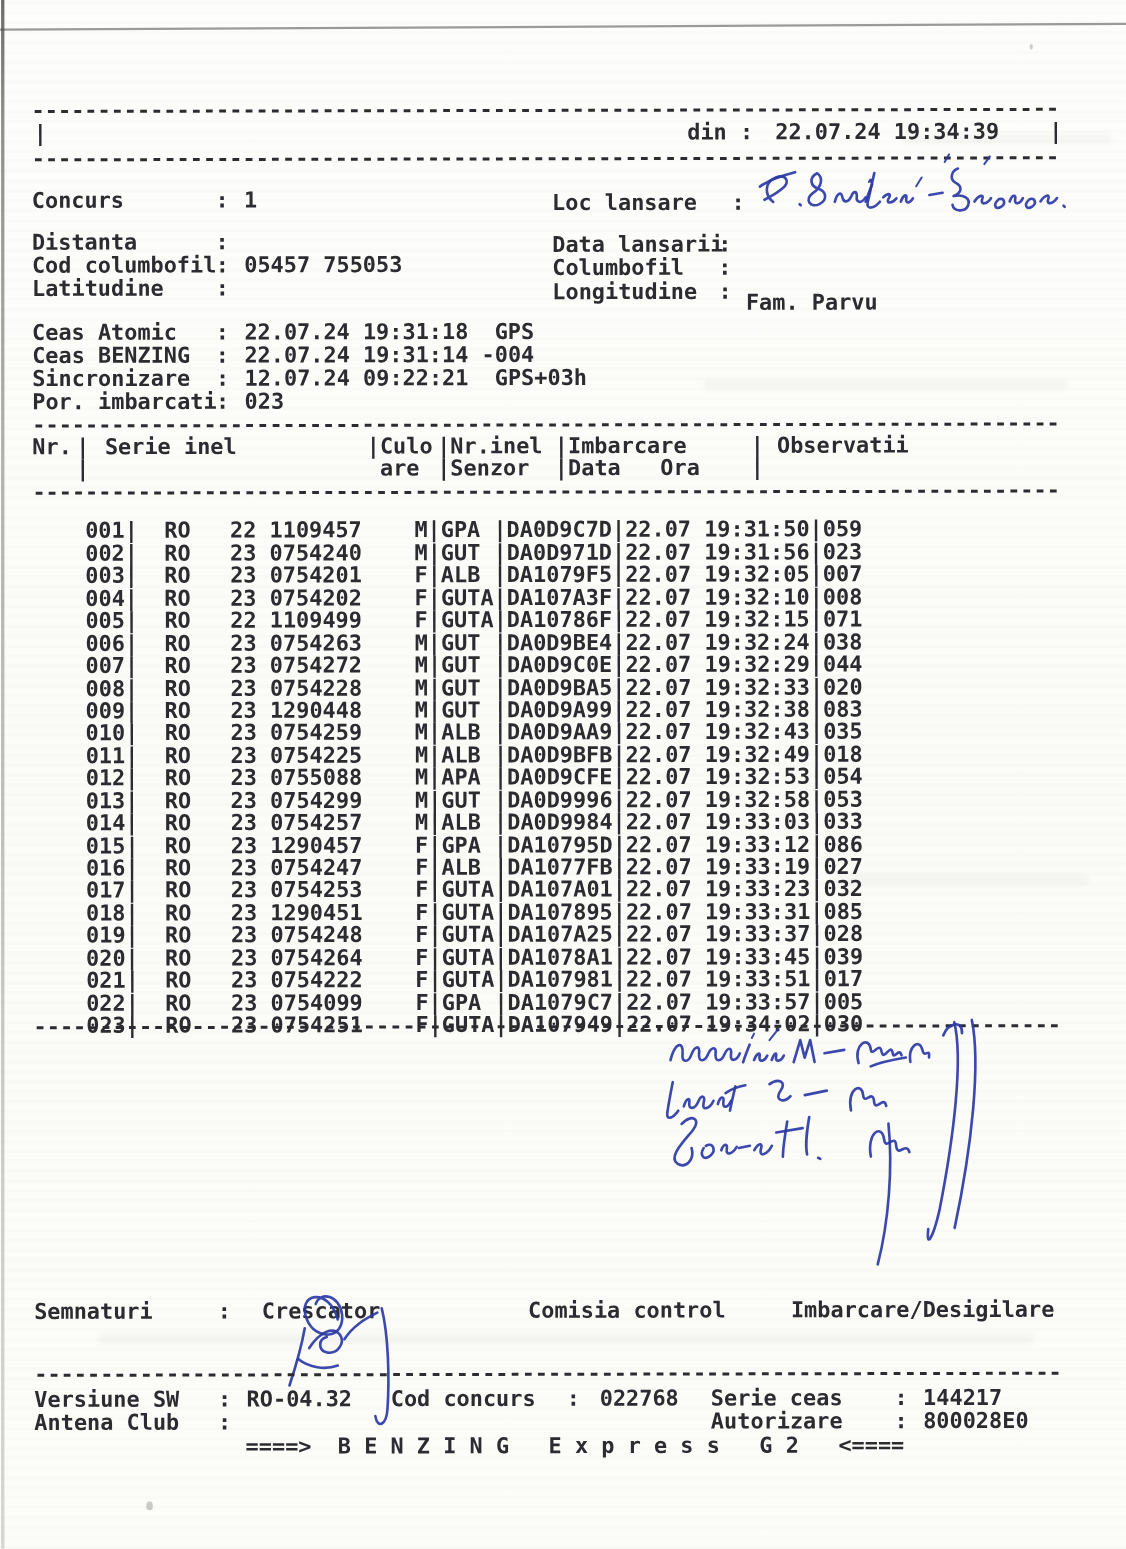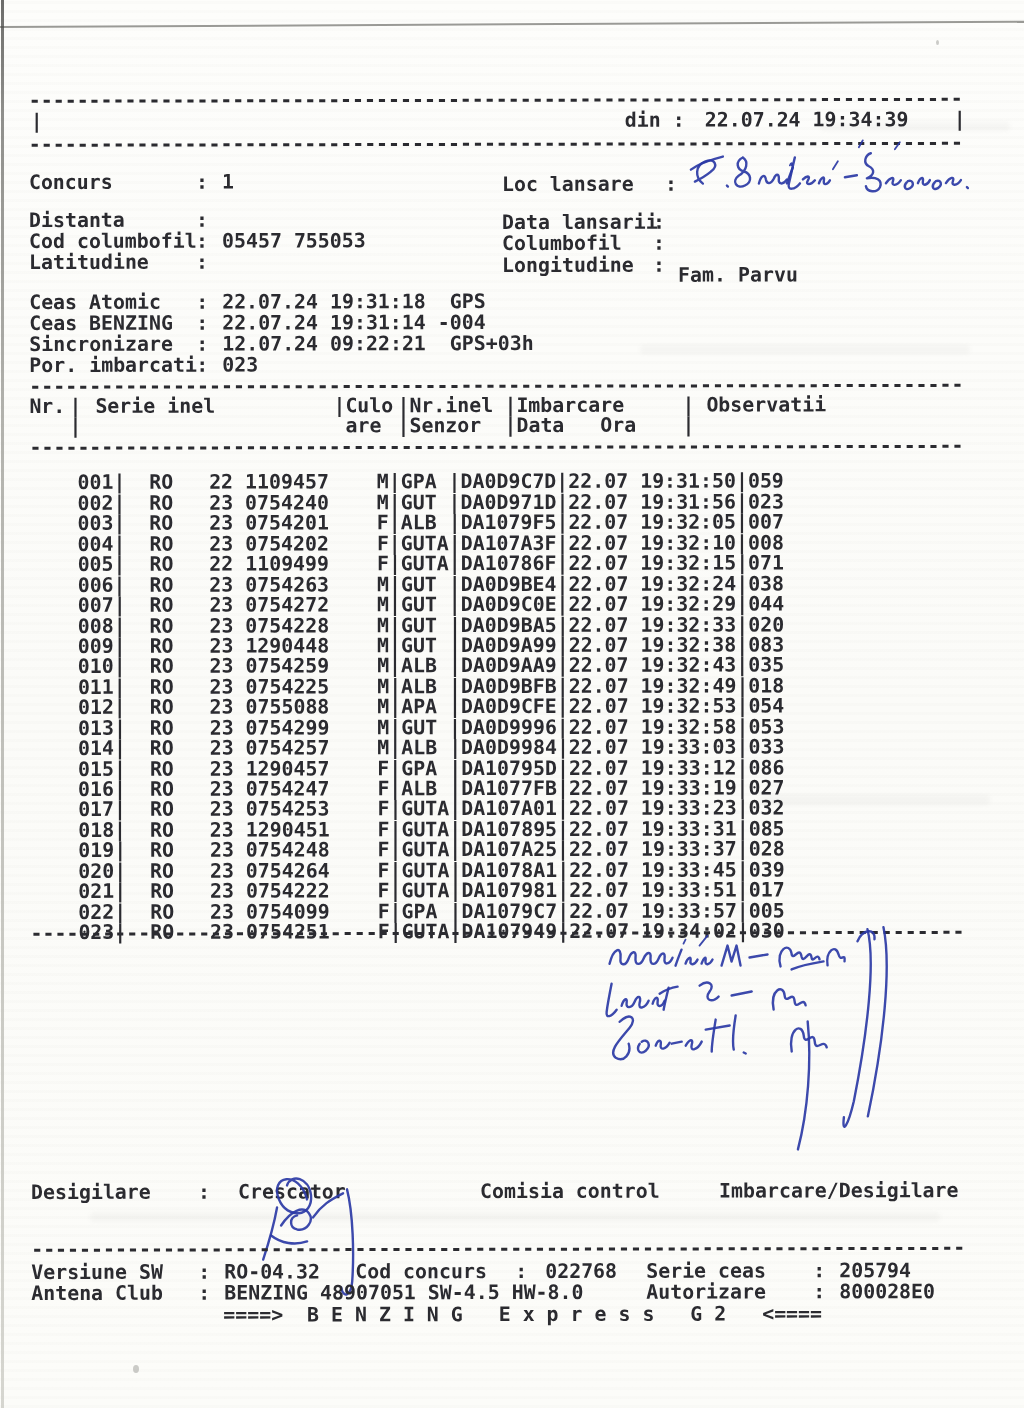--- a/index.html
+++ b/index.html
@@ -252,21 +252,21 @@
         <path d="M90,124 C94,117 98,117 96,123 C94,131 102,128 106,120"></path>
         <path d="M120,98 C118,110 116,122 116,130"></path>
         <path d="M110,108 L134,104"></path>
         <path d="M140,94 C138,106 136,118 138,128"></path>
         <path d="M148,131 l2,1"></path>
         <path d="M196,130 C192,108 206,100 208,114 C209,126 218,108 219,120 C220,132 228,116 231,126"></path>
         <path d="M212,100 C216,140 212,190 202,228"></path>
       </svg>
     </div>
 
-    <div class="t" style="left:30px;top:1181px;">Desigilare</div>
+    <div class="t" style="left:30px;top:1181px;">Semnaturi</div>
     <div class="t" style="left:197px;top:1181px;">:</div>
     <div class="t" style="left:237px;top:1181px;">Crescator</div>
     <div class="t" style="left:479px;top:1181px;">Comisia control</div>
     <div class="t" style="left:718px;top:1181px;">Imbarcare/Desigilare</div>
 
     <div class="hand" style="left:250px;top:1163px;width:125px;height:150px;" title="Crescator">
       <svg width="125" height="150" viewBox="0 0 125 150">
         <path d="M56,36 C48,6 18,12 28,36 C36,56 62,54 60,32 C58,14 40,10 36,22"></path>
         <path d="M30,62 C40,47 52,42 58,50 C63,57 56,68 46,66 C38,64 38,54 46,52"></path>
         <path d="M20,72 C30,80 44,82 56,78"></path>
@@ -278,23 +278,22 @@
 
     <div class="t" style="left:30px;top:1238px;">------------------------------------------------------------------------------</div>
     <div class="t" style="left:30px;top:1261px;">Versiune SW</div>
     <div class="t" style="left:197px;top:1261px;">:</div>
     <div class="t" style="left:223px;top:1261px;">RO-04.32</div>
     <div class="t" style="left:354px;top:1261px;">Cod concurs</div>
     <div class="t" style="left:514px;top:1261px;">:</div>
     <div class="t" style="left:544px;top:1261px;">022768</div>
     <div class="t" style="left:645px;top:1261px;">Serie ceas</div>
     <div class="t" style="left:812px;top:1261px;">:</div>
-    <div class="t" style="left:838px;top:1261px;">205794</div>
+    <div class="t" style="left:838px;top:1261px;">144217</div>
     <div class="t" style="left:30px;top:1282px;">Antena Club</div>
     <div class="t" style="left:197px;top:1282px;">:</div>
-    <div class="t" style="left:223px;top:1282px;">BENZING 48907051 SW-4.5 HW-8.0</div>
     <div class="t" style="left:645px;top:1282px;text-align:center;">Autorizare</div>
     <div class="t" style="left:812px;top:1282px;">:</div>
     <div class="t" style="left:838px;top:1282px;">800028E0</div>
     <div class="t" style="left:222px;top:1304px;">====&gt;  B E N Z I N G   E x p r e s s   G 2   &lt;====</div>
 
   </div>
 </div>
 
 </body></html>

